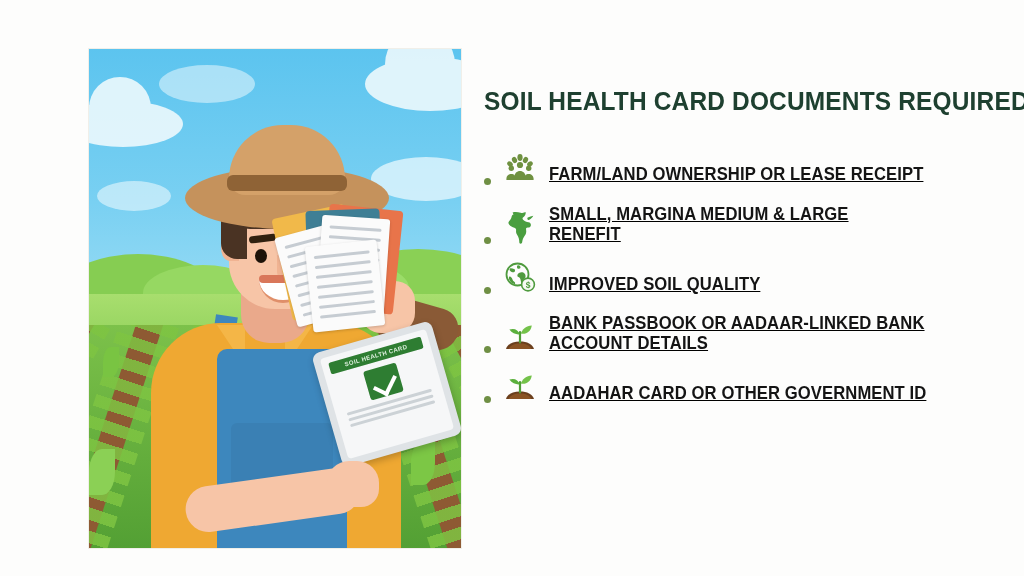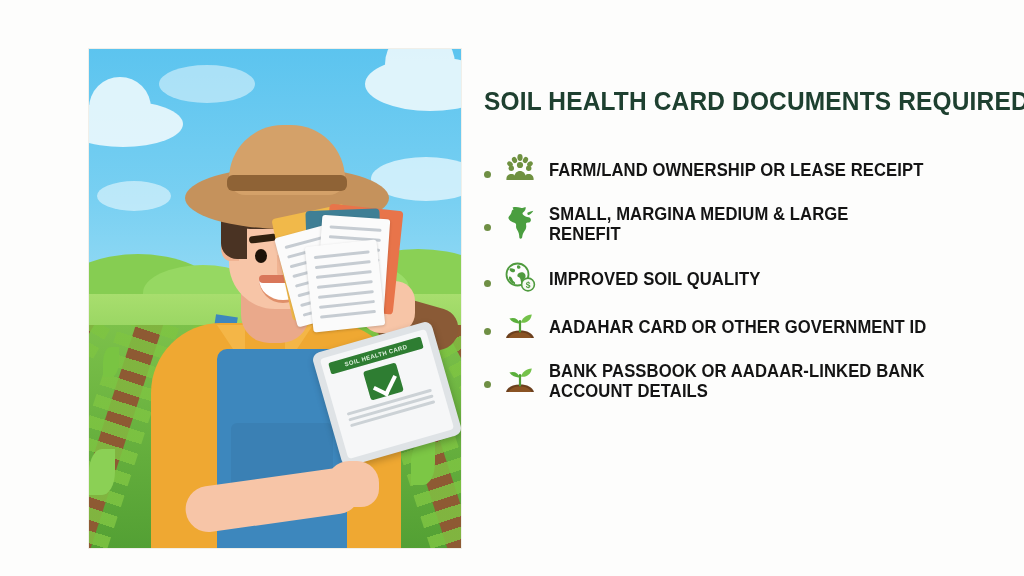--- a/index.html
+++ b/index.html
@@ -333,22 +333,23 @@
     transform: scaleX(.94);
     transform-origin: left center;
     white-space: nowrap;
     margin-bottom: 34px;
   }
 
   .list { list-style: none; }
 
   .item {
     display: flex;
-    align-items: center;
+    align-items: flex-end;
     margin-bottom: 14px;
+    text-decoration: underline;
   }
   .item.tall { margin-bottom: 16px; }
 
   .bullet {
     width: 7px; height: 7px;
     border-radius: 50%;
     background: #6f8f44;
     flex: 0 0 auto;
     margin: 12px 12px 0 0;
   }
@@ -545,45 +546,45 @@
               <path d="M18.6 11.2c1.6.5 2.6 1.6 2.9 3.2.2 1.3-.2 2.4-1.1 3.3-.8.8-1 1.7-.7 2.8.3 1.1-.1 2-1 2.6-1.3-.9-1.8-2.2-2-3.7-.2-1.5-.9-2.6-2.2-3.3-1.1-.6-1.4-1.6-.9-2.7.5-1.2 1.5-1.8 2.8-2 .7-.1 1.4-.2 2.2-.2z"></path>
               <path d="M5.6 15.5c1.5.3 2.4 1.3 2.8 2.7.3 1.1.9 2 1.9 2.6.9.6 1.1 1.5.6 2.4-1.8-.4-3.4-1.2-4.6-2.7-1-1.3-1.5-2.8-1.4-4.5.2-.3.4-.4.7-.5z"></path>
             </g>
             <circle cx="24" cy="23.5" r="6.4" fill="#f7faf4" stroke="#4f9b3e" stroke-width="1.6"></circle>
             <text x="24" y="27" font-family="Liberation Sans, sans-serif" font-size="8.5" font-weight="bold" fill="#4f9b3e" text-anchor="middle">$</text>
           </svg>
         </span>
         <span class="item-text">IMPROVED SOIL QUALITY</span>
       </li>
 
-      <li class="item">
-        <span class="bullet"></span>
-        <span class="icon">
-          <svg width="34" height="32" viewBox="0 0 34 32">
-            <path d="M3 29c1.6-5 6.8-7.6 14-7.6S29.4 24 31 29z" fill="#6b3f1d"></path>
-            <path d="M5.5 29c1.6-3.6 5.8-5.6 11.5-5.6S26.9 25.4 28.5 29z" fill="#8a5323"></path>
-            <path d="M17 22.5V12" stroke="#4e9c35" stroke-width="2.2" fill="none" stroke-linecap="round"></path>
-            <path d="M16.4 14.4C13.6 14.8 9 13.4 6.4 9.6c4.4-1.9 9 .1 10.6 4.8z" fill="#5bb03c"></path>
-            <path d="M17.8 13.6c1.2-4.3 5.6-7.9 11-8.2-.9 5.8-5.3 9.3-11 8.2z" fill="#74c24a"></path>
-          </svg>
-        </span>
-        <span class="item-text">AADAHAR CARD OR OTHER GOVERNMENT ID</span>
-      </li>
-
       <li class="item tall">
         <span class="bullet"></span>
         <span class="icon">
           <svg width="34" height="32" viewBox="0 0 34 32">
             <path d="M3 29c1.6-5 6.8-7.6 14-7.6S29.4 24 31 29z" fill="#6b3f1d"></path>
             <path d="M5.5 29c1.6-3.6 5.8-5.6 11.5-5.6S26.9 25.4 28.5 29z" fill="#8a5323"></path>
             <path d="M17 22.5V12" stroke="#4e9c35" stroke-width="2.2" fill="none" stroke-linecap="round"></path>
             <path d="M16.4 14.4C13.6 14.8 9 13.4 6.4 9.6c4.4-1.9 9 .1 10.6 4.8z" fill="#5bb03c"></path>
             <path d="M17.8 13.6c1.2-4.3 5.6-7.9 11-8.2-.9 5.8-5.3 9.3-11 8.2z" fill="#74c24a"></path>
           </svg>
         </span>
         <span class="item-text indent-2">BANK PASSBOOK OR AADAAR-LINKED BANK
     ACCOUNT DETAILS</span>
       </li>
 
+      <li class="item">
+        <span class="bullet"></span>
+        <span class="icon">
+          <svg width="34" height="32" viewBox="0 0 34 32">
+            <path d="M3 29c1.6-5 6.8-7.6 14-7.6S29.4 24 31 29z" fill="#6b3f1d"></path>
+            <path d="M5.5 29c1.6-3.6 5.8-5.6 11.5-5.6S26.9 25.4 28.5 29z" fill="#8a5323"></path>
+            <path d="M17 22.5V12" stroke="#4e9c35" stroke-width="2.2" fill="none" stroke-linecap="round"></path>
+            <path d="M16.4 14.4C13.6 14.8 9 13.4 6.4 9.6c4.4-1.9 9 .1 10.6 4.8z" fill="#5bb03c"></path>
+            <path d="M17.8 13.6c1.2-4.3 5.6-7.9 11-8.2-.9 5.8-5.3 9.3-11 8.2z" fill="#74c24a"></path>
+          </svg>
+        </span>
+        <span class="item-text">AADAHAR CARD OR OTHER GOVERNMENT ID</span>
+      </li>
+
 
     </ul>
   </div>
 </div>
 
 </body></html>

